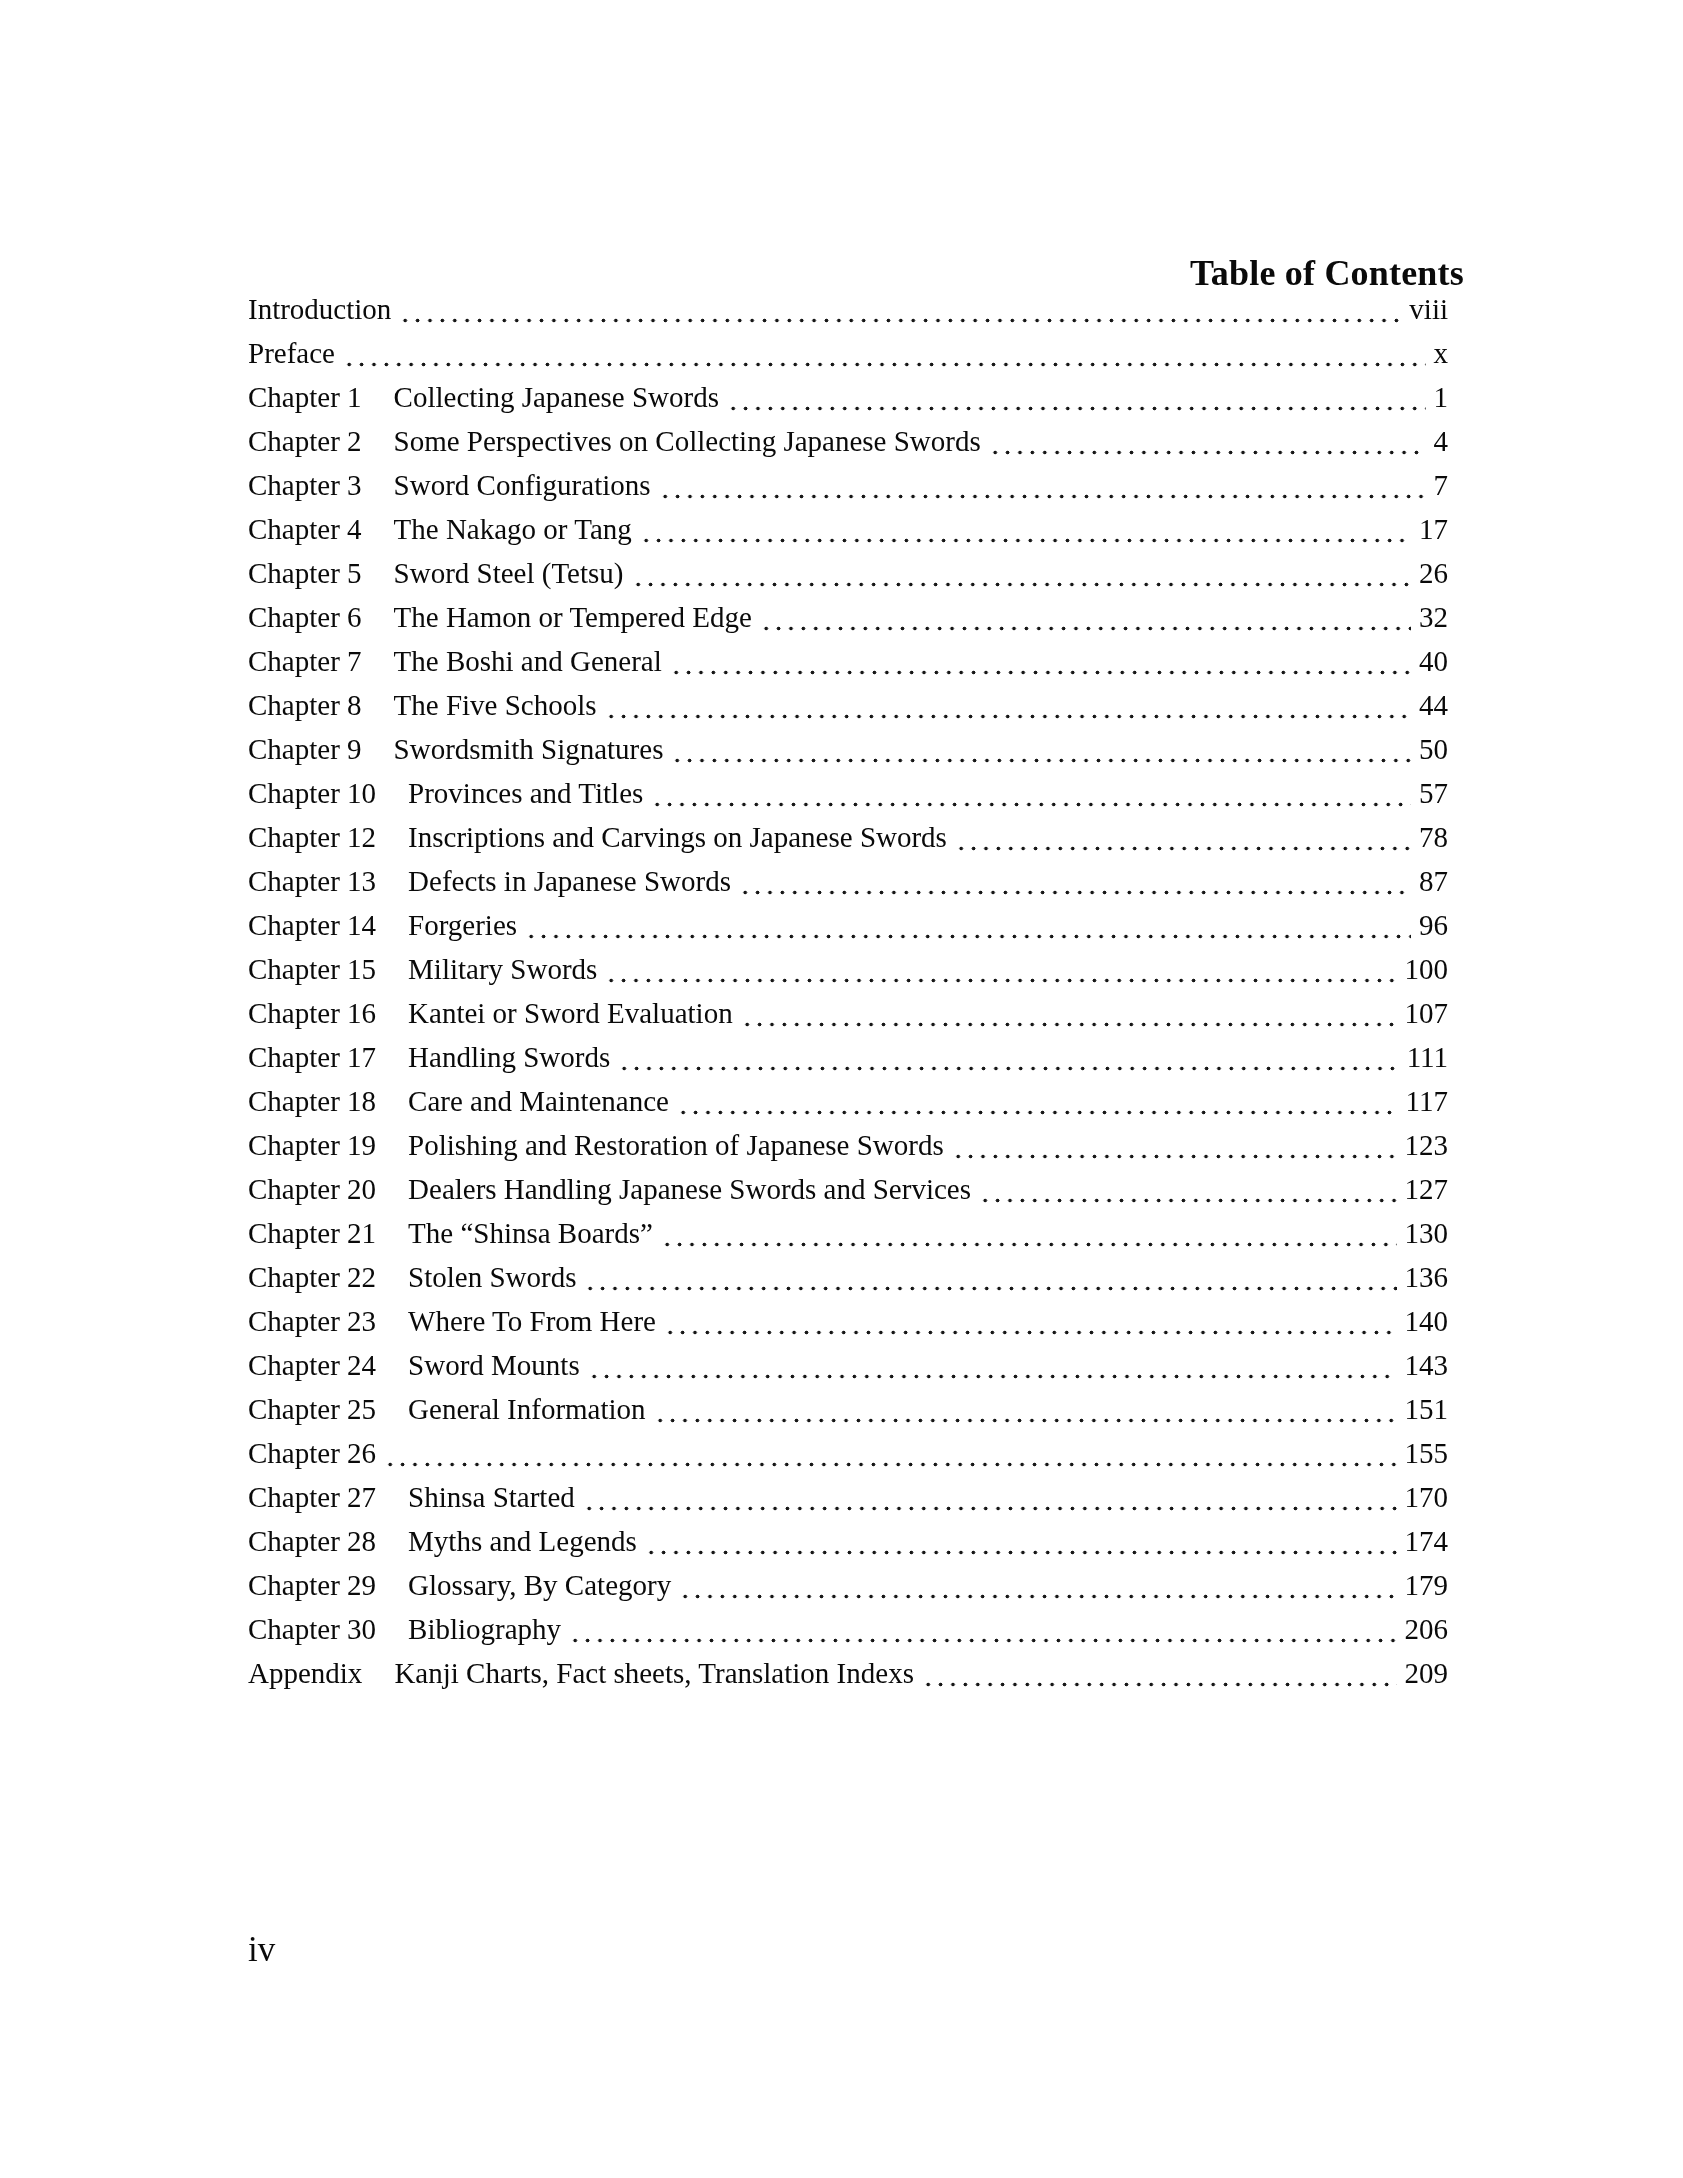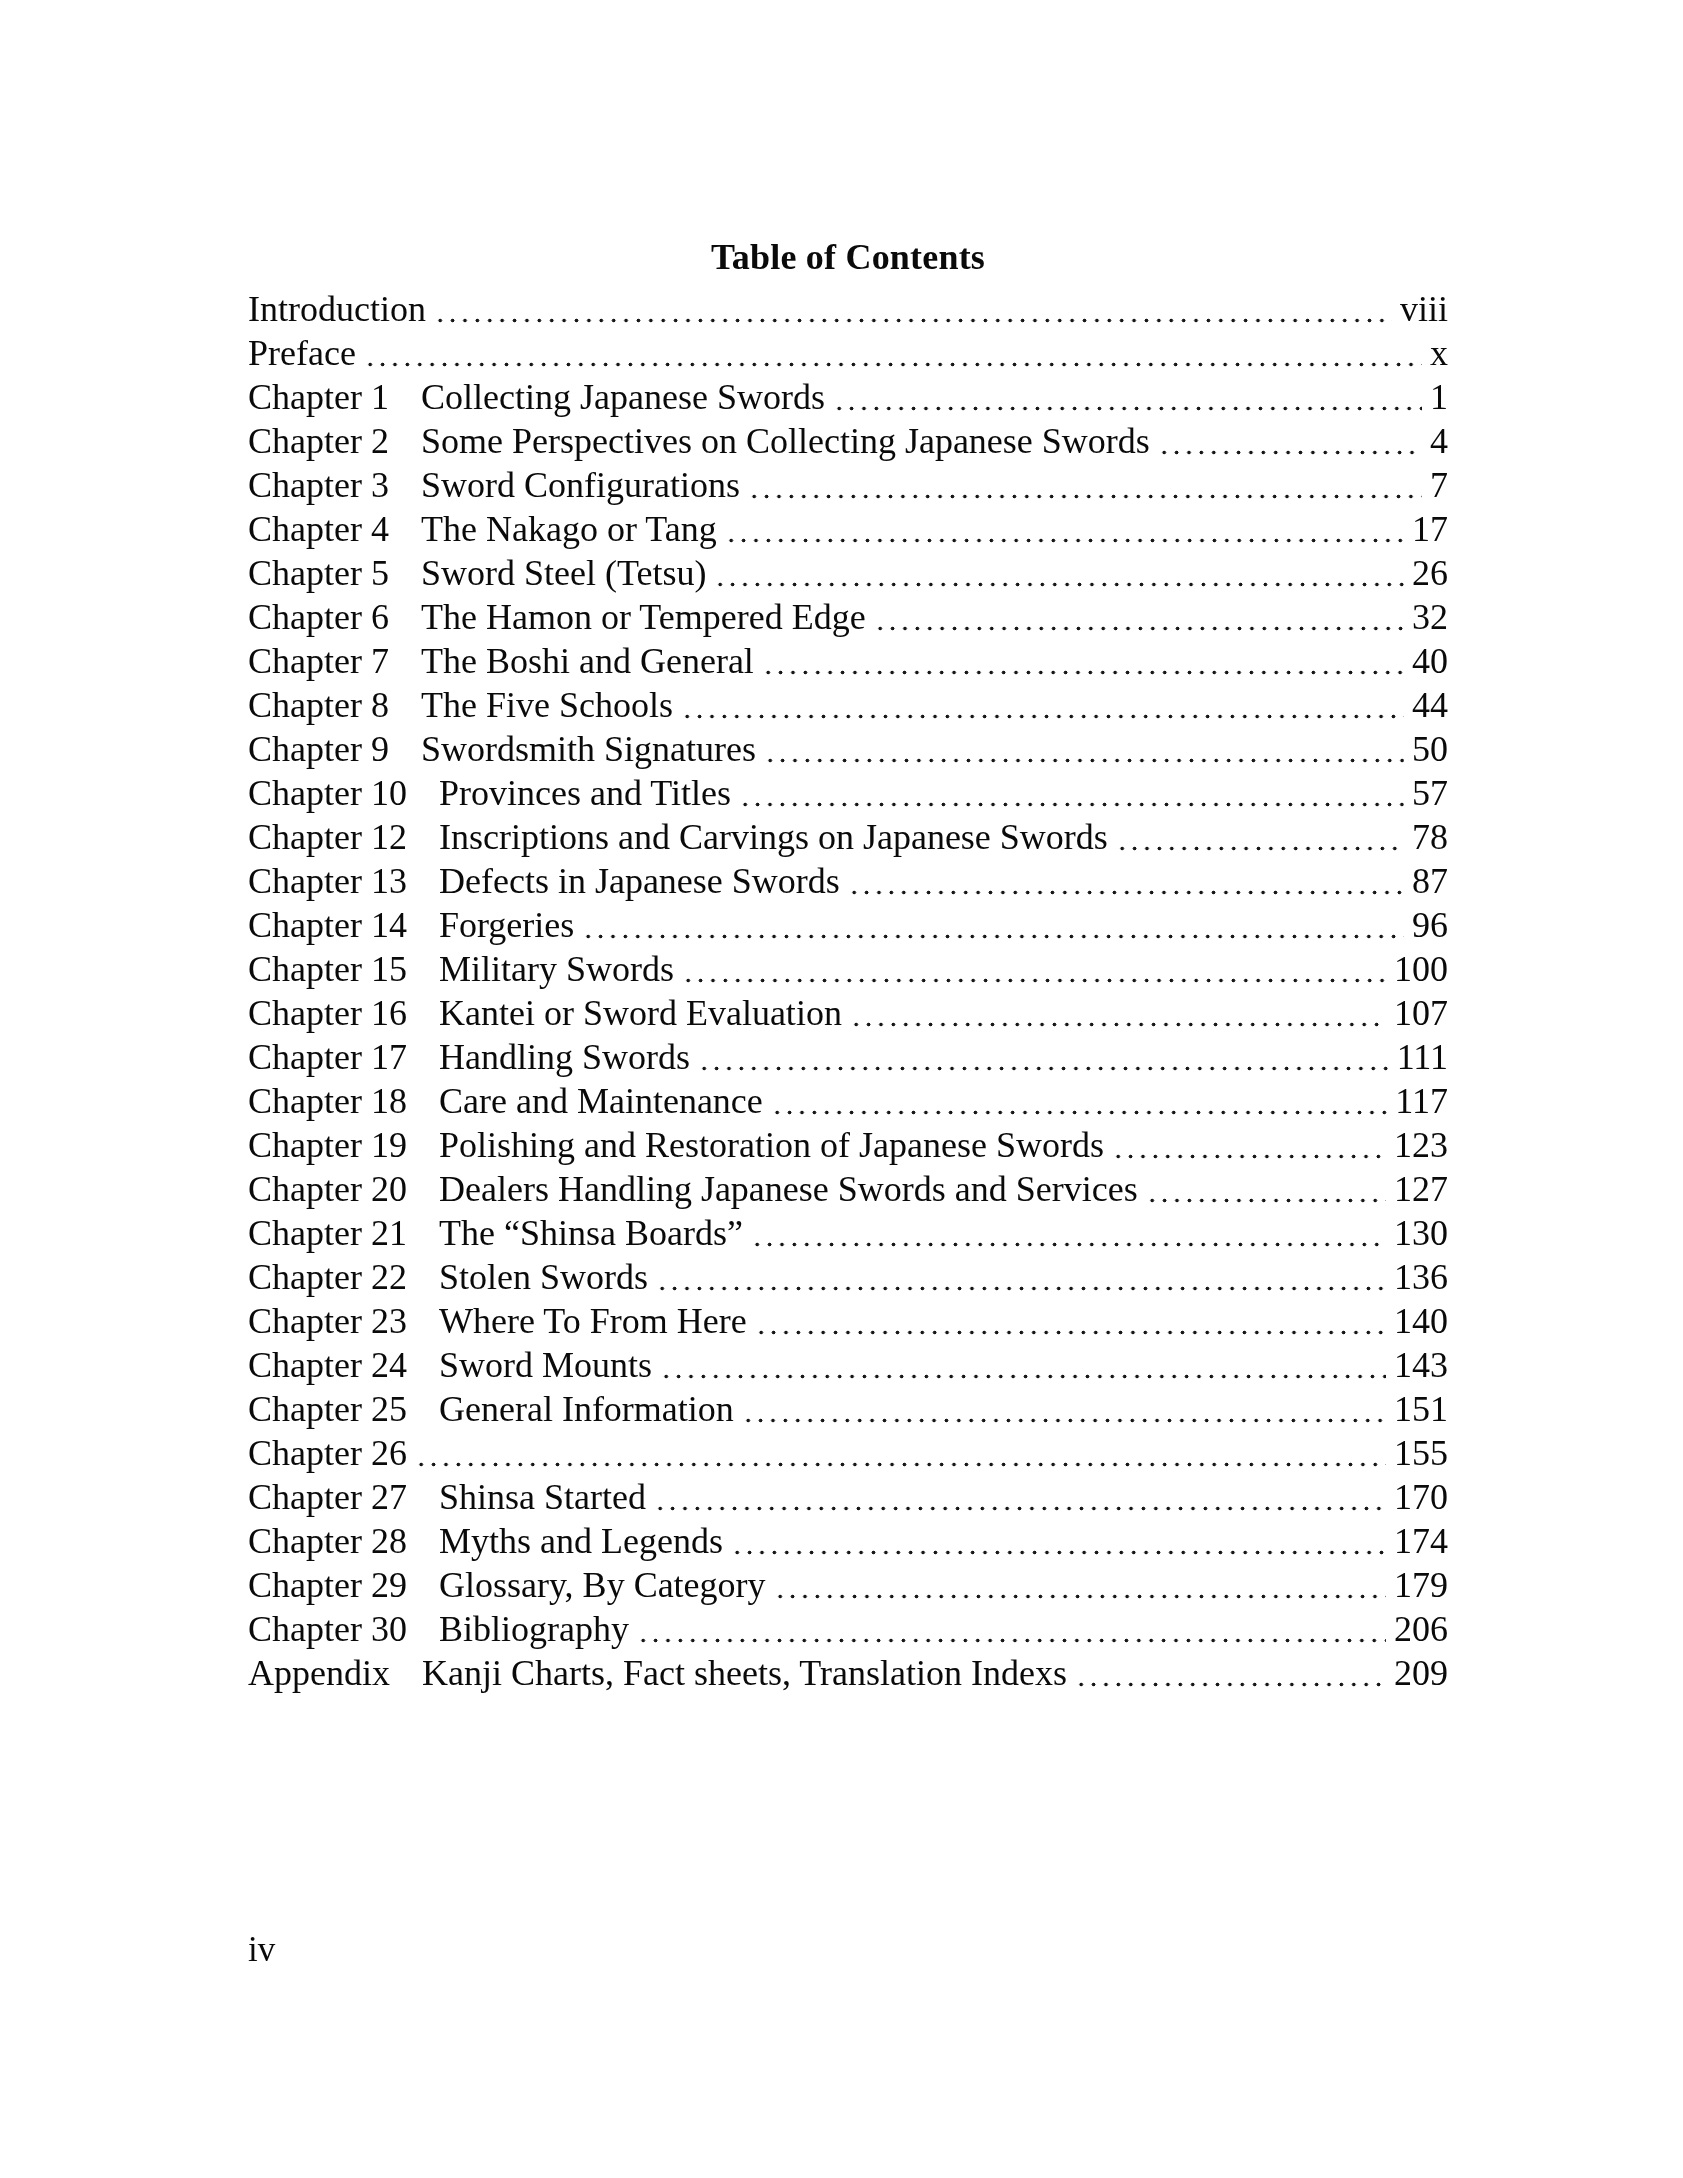--- a/index.html
+++ b/index.html
@@ -9,37 +9,37 @@
     position: relative;
     background: #ffffff;
     color: #0a0a0a;
     font-family: "Liberation Serif", "DejaVu Serif", serif;
   }
   .doc-title {
     position: absolute;
     left: 248px;
     top: 235px;
     width: 1200px;
-    margin: 0;
-    text-align: center;
+    margin: 16px;
+    text-align: right;
     font-size: 36px;
     font-weight: 700;
     line-height: 44px;
     letter-spacing: 0.2px;
   }
   .toc {
     position: absolute;
     left: 248px;
     top: 287px;
     width: 1200px;
   }
   .toc-row {
     display: flex;
     align-items: baseline;
-    font-size: 36px;
+    font-size: 29px;
     line-height: 44px;
     white-space: pre;
   }
   .toc-prefix { flex: 0 0 auto; }
   .toc-title  { flex: 0 0 auto; margin-left: 32px; }
   .toc-title.flush { margin-left: 0; }
   .toc-leader {
     flex: 1 1 auto;
     align-self: stretch;
     margin-left: 8px;

